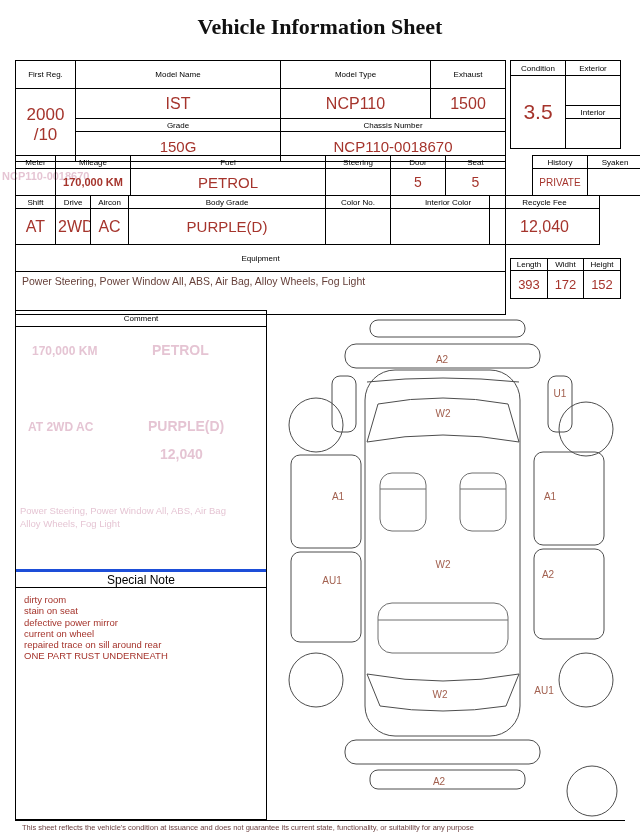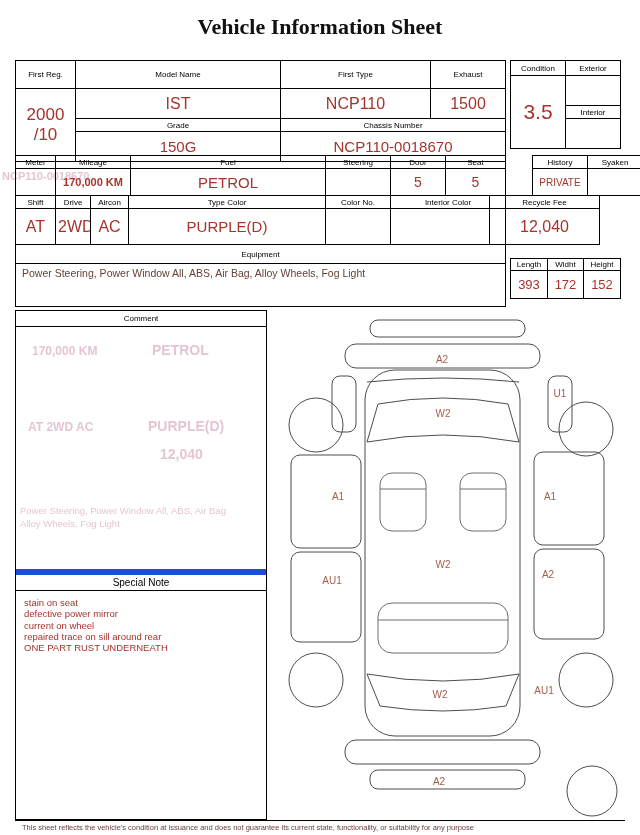--- a/index.html
+++ b/index.html
@@ -13,22 +13,22 @@
   .hdr{font-size:8px;color:#000;}
   .val{color:#a5342c;}
   .fs10{font-size:10px}.fs11{font-size:11px}.fs12{font-size:16px}.fs13{font-size:13px}
   .fs14{font-size:14px}.fs15{font-size:15px}.fs16{font-size:16px}.fs17{font-size:17px;line-height:1.15}
   .fs21{font-size:21px}
   .equip-cell{text-align:left;vertical-align:top;font-size:10.5px;color:#66403a;padding:3px 6px;}
   .box{position:absolute;border:1px solid #000;background:transparent;}
   .box-hd{height:15px;border-bottom:1px solid #000;display:flex;align-items:center;justify-content:center;
           font-size:8px;color:#000;}
   .comment-area{height:242px;}
-  .sn-hd{height:15px;border-top:6px solid #1d4ed8;border-bottom:1px solid #000;display:flex;align-items:center;
-         justify-content:center;font-size:10px;color:#000;}
+  .sn-hd{height:15px;border-top:3px solid #1d4ed8;border-bottom:1px solid #000;display:flex;align-items:center;
+         justify-content:center;font-size:12px;color:#000;}
   .notes{padding:6px 8px;}
   .note{font-size:9.5px;line-height:11.3px;color:#a5342c;white-space:nowrap;}
   .ghost{position:absolute;color:rgba(203,138,168,0.5);white-space:nowrap;font-weight:bold;z-index:0;}
   .footer-line{position:absolute;left:15px;top:820px;width:610px;border-top:1px solid #000;height:0;}
   .footer{position:absolute;left:22px;top:823px;width:600px;font-size:7.5px;color:#6b4040;}
   svg text{font-family:"Liberation Sans",sans-serif;font-size:10px;fill:#a2604f;}
 </style>
 </head>
 <body>
 
@@ -49,21 +49,21 @@
     <colgroup>
         <col style="width:60px">
         <col style="width:205px">
         <col style="width:150px">
         <col style="width:75px">
       </colgroup>
     <tbody>
         <tr style="height:28px">
       <td class="hdr">First Reg.</td>
       <td class="hdr">Model Name</td>
-      <td class="hdr">First Type</td>
+      <td class="hdr">Model Type</td>
       <td class="hdr">Exhaust</td>
     </tr>
     <tr style="height:30px">
       <td class="val fs17" rowspan="3">
         <div>2000</div>
         <div>/10</div>
       </td>
       <td class="val fs16">IST</td>
       <td class="val fs16">NCP110</td>
       <td class="val fs16">1500</td>
@@ -155,21 +155,21 @@
         <col style="width:38px">
         <col style="width:197px">
         <col style="width:65px">
         <col style="width:115px">
       </colgroup>
     <tbody>
         <tr style="height:13px">
       <td class="hdr">Shift</td>
       <td class="hdr">Drive</td>
       <td class="hdr">Aircon</td>
-      <td class="hdr">Type Color</td>
+      <td class="hdr">Body Grade</td>
       <td class="hdr">Color No.</td>
       <td class="hdr">Interior Color</td>
     </tr>
     <tr style="height:36px">
       <td class="val fs12">AT</td>
       <td class="val fs12">2WD</td>
       <td class="val fs12">AC</td>
       <td class="val fs15">PURPLE(D)</td>
       <td class="val fs12"></td>
       <td class="val fs12"></td>
@@ -189,21 +189,21 @@
       <td class="val fs16">12,040</td>
     </tr>
   </tbody>
     </table>
 
   <table class="abs" style="left:15px;top:244px;width:490px">
     <colgroup>
         <col style="width:490px">
       </colgroup>
     <tbody>
-        <tr style="height:19px">
+        <tr style="height:27px">
       <td class="hdr">Equipment</td>
     </tr>
     <tr style="height:43px">
       <td class="equip-cell">Power Steering, Power Window  All, ABS, Air Bag, Alloy Wheels, Fog Light</td>
     </tr>
   </tbody>
     </table>
 
   <table class="abs" style="left:510px;top:258px;width:110px">
     <colgroup>
@@ -223,20 +223,21 @@
       <td class="val fs13">152</td>
     </tr>
   </tbody>
     </table>
 
   <div class="box" style="left:15px;top:310px;width:250px;height:508px">
     <div class="box-hd">Comment</div>
     <div class="comment-area"></div>
     <div class="sn-hd">Special Note</div>
     <div class="notes">
+      <div class="note">dirty room</div>
       <div class="note">stain on seat</div>
       <div class="note">defective power mirror</div>
       <div class="note">current on wheel</div>
       <div class="note">repaired trace on sill around rear</div>
       <div class="note">ONE PART RUST UNDERNEATH</div>
     </div>
   </div>
 
   <svg class="abs" style="left:268px;top:308px" width="368" height="512" viewBox="0 0 368 512">
     <g fill="none" stroke="#4d4d4d" stroke-width="1">

